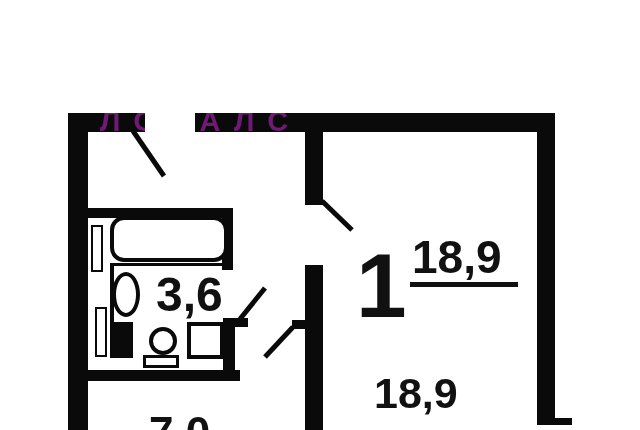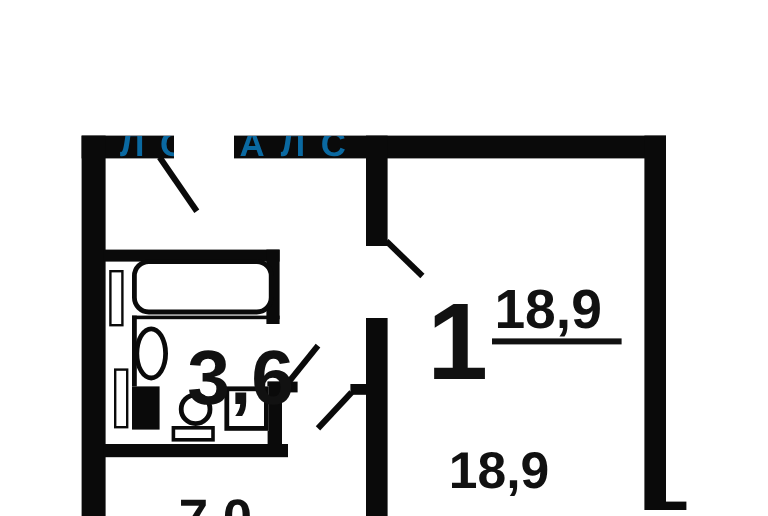--- a/index.html
+++ b/index.html
@@ -12,21 +12,21 @@
   .fix{position:absolute;background:#ffffff;border:4px solid #0a0a0a;box-sizing:border-box;}
   .solid{position:absolute;background:#0a0a0a;}
   .num{
     position:absolute;color:#111111;font-weight:bold;line-height:1;
     white-space:nowrap;letter-spacing:0;
   }
   #swings{position:absolute;left:0;top:0;z-index:6;}
   .txt{z-index:7;}
   #watermark{
     position:absolute;left:100px;top:107px;font-size:29px;font-weight:bold;
-    letter-spacing:13px;color:#0369a1;mix-blend-mode:lighten;z-index:9;
+    letter-spacing:13px;color:#701a75;mix-blend-mode:lighten;z-index:9;
     white-space:nowrap;line-height:1;
   }
 </style>
 </head>
 <body>
 
 <div id="plan">
 
   <div class="wall" style="left:68px;top:113px;width:77px;height:19px;"></div>
   <div class="wall" style="left:195px;top:113px;width:360px;height:19px;"></div>
@@ -55,21 +55,21 @@
   <div class="fix" style="left:143px;top:355px;width:36px;height:13px;border-width:3px;z-index:3;"></div>
   <div class="fix" style="left:187px;top:322px;width:37px;height:37px;z-index:3;"></div>
 
   <svg id="swings" width="640" height="430" viewBox="0 0 640 430">
     <line x1="133" y1="131" x2="164" y2="176" stroke="#0a0a0a" stroke-width="5"></line>
     <line x1="322" y1="201" x2="352" y2="230" stroke="#0a0a0a" stroke-width="5"></line>
     <line x1="240" y1="319" x2="265" y2="288" stroke="#0a0a0a" stroke-width="5"></line>
     <line x1="293" y1="327" x2="265" y2="357" stroke="#0a0a0a" stroke-width="5"></line>
   </svg>
 
-  <div class="num txt" style="left:156px;top:271px;font-size:64px;margin-top:12px;">3,6</div>
+  <div class="num txt" style="left:156px;top:271px;font-size:48px;">3,6</div>
   <div class="num txt" style="left:356px;top:240px;font-size:91px;">1</div>
   <div class="num txt" style="left:412px;top:234px;font-size:46px;">18,9</div>
   <div class="thin txt" style="left:410px;top:282px;width:108px;height:5px;background:#111111;"></div>
   <div class="num txt" style="left:374px;top:372px;font-size:43px;">18,9</div>
   <div class="num txt" style="left:149px;top:411px;font-size:44px;">7,0</div>
 
   <div id="watermark">ЛОКАЛС</div>
 
 </div>
 

